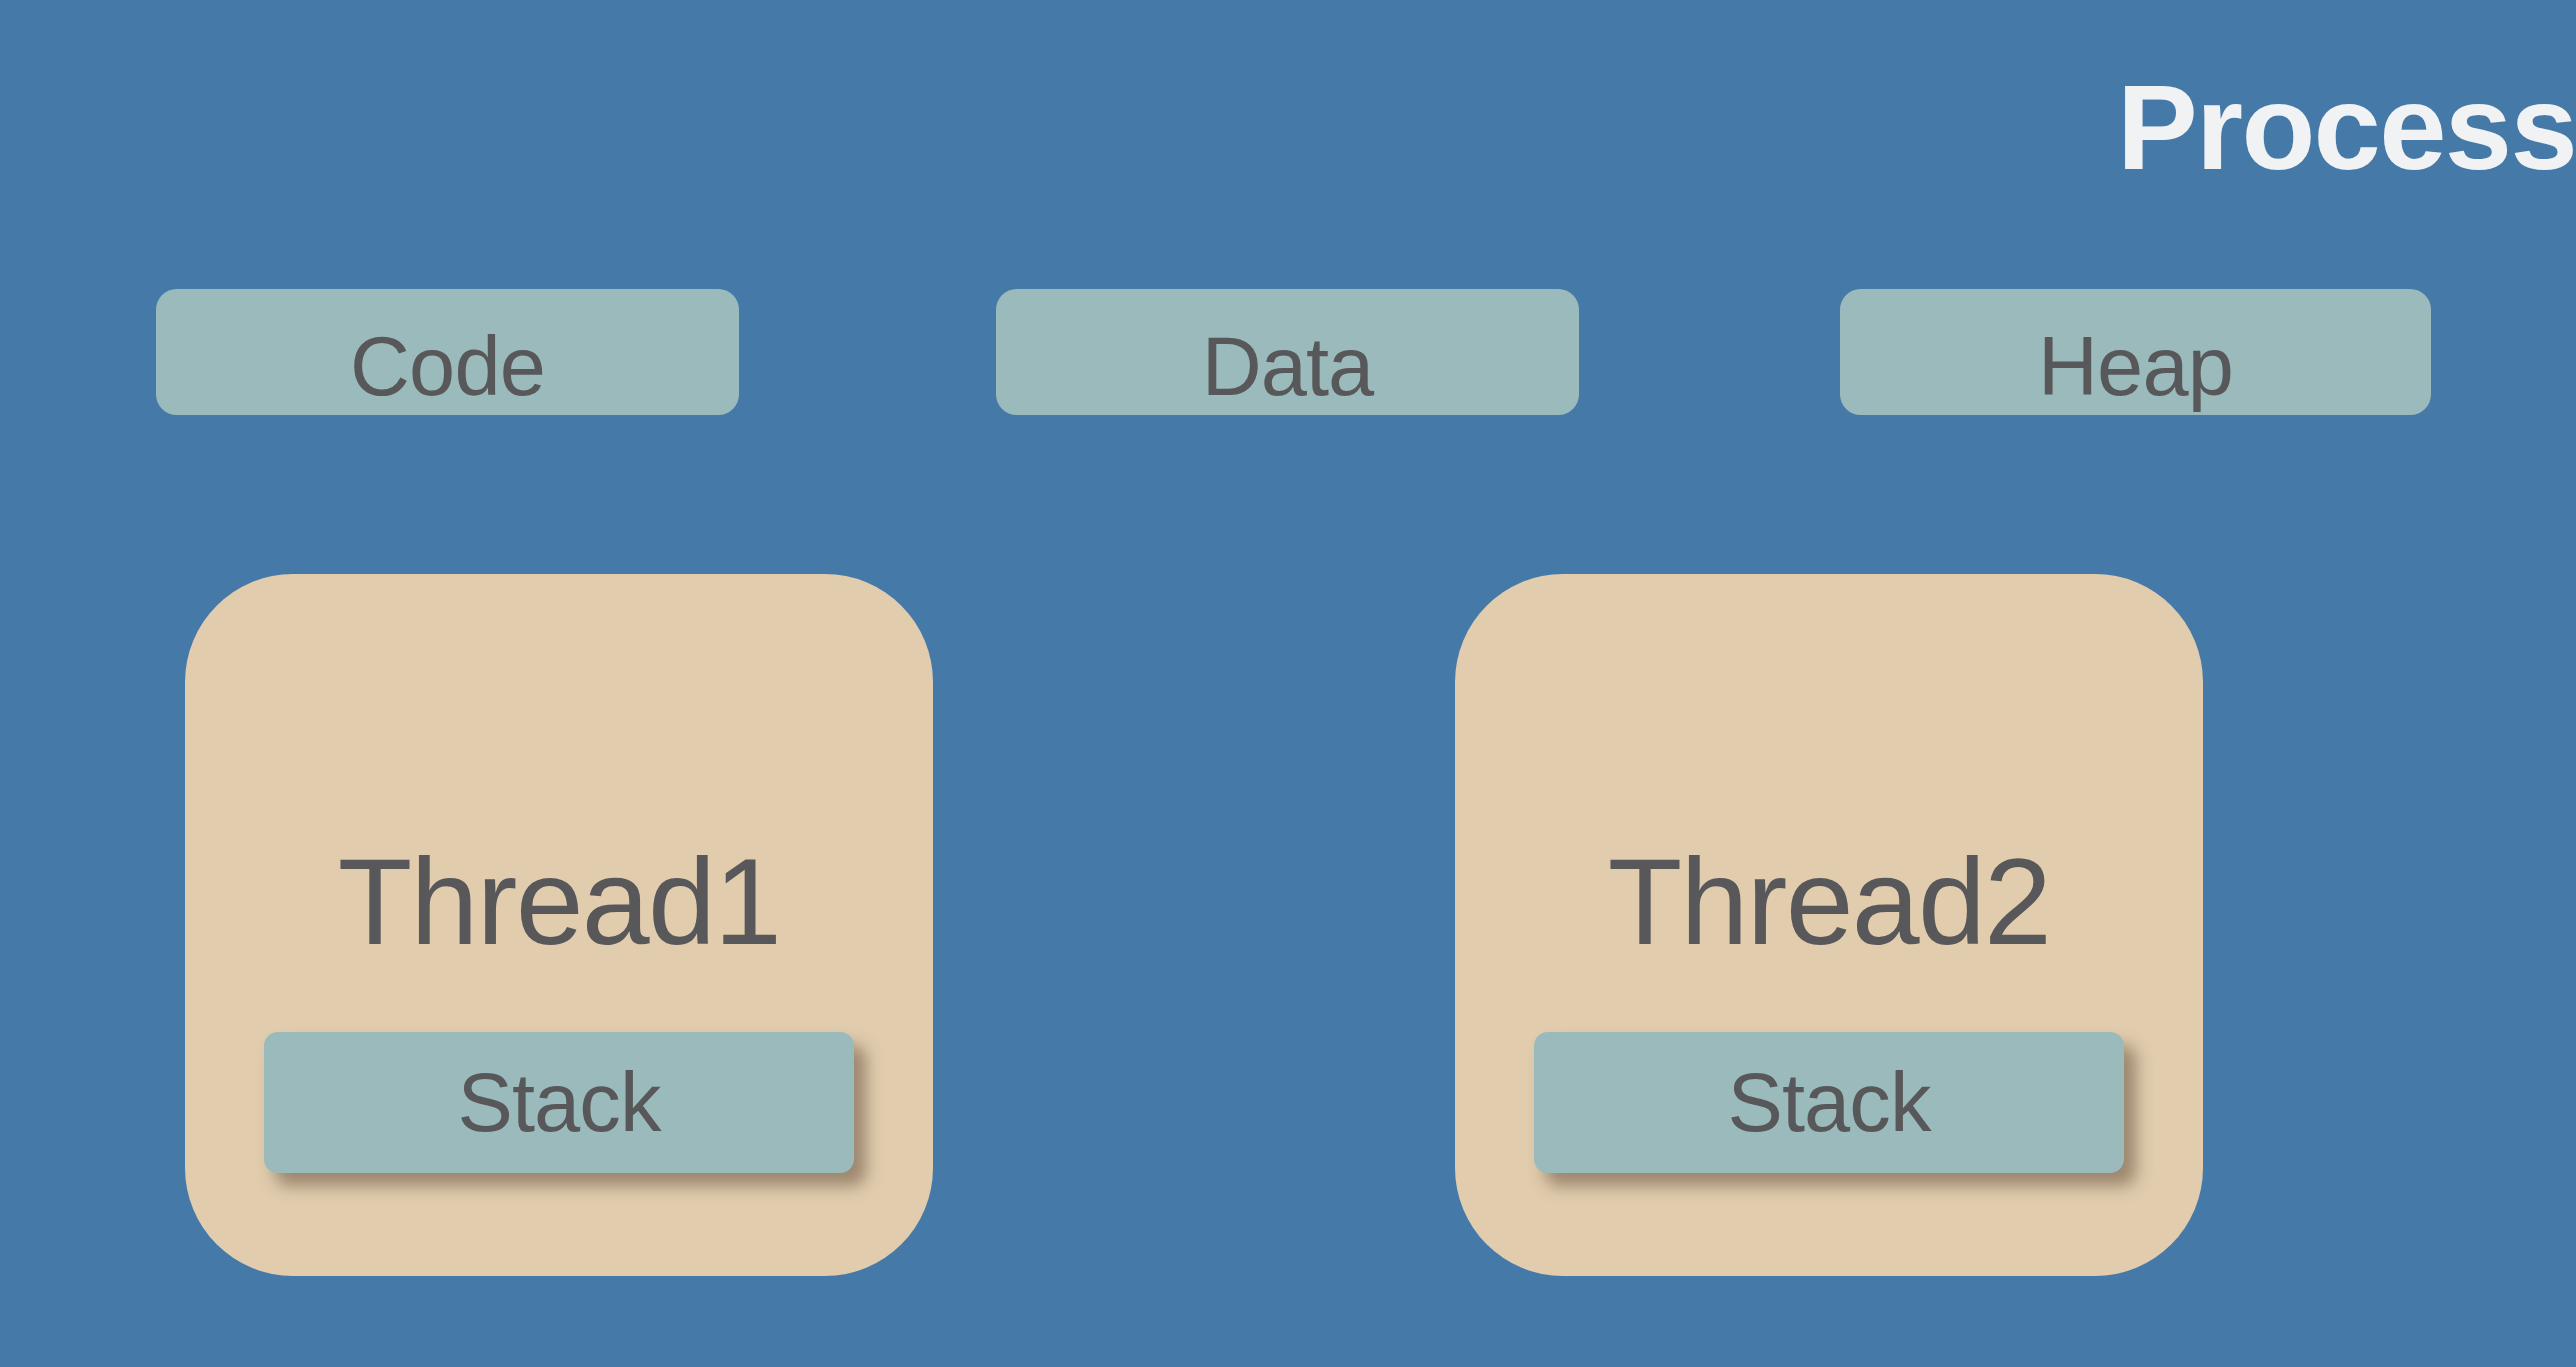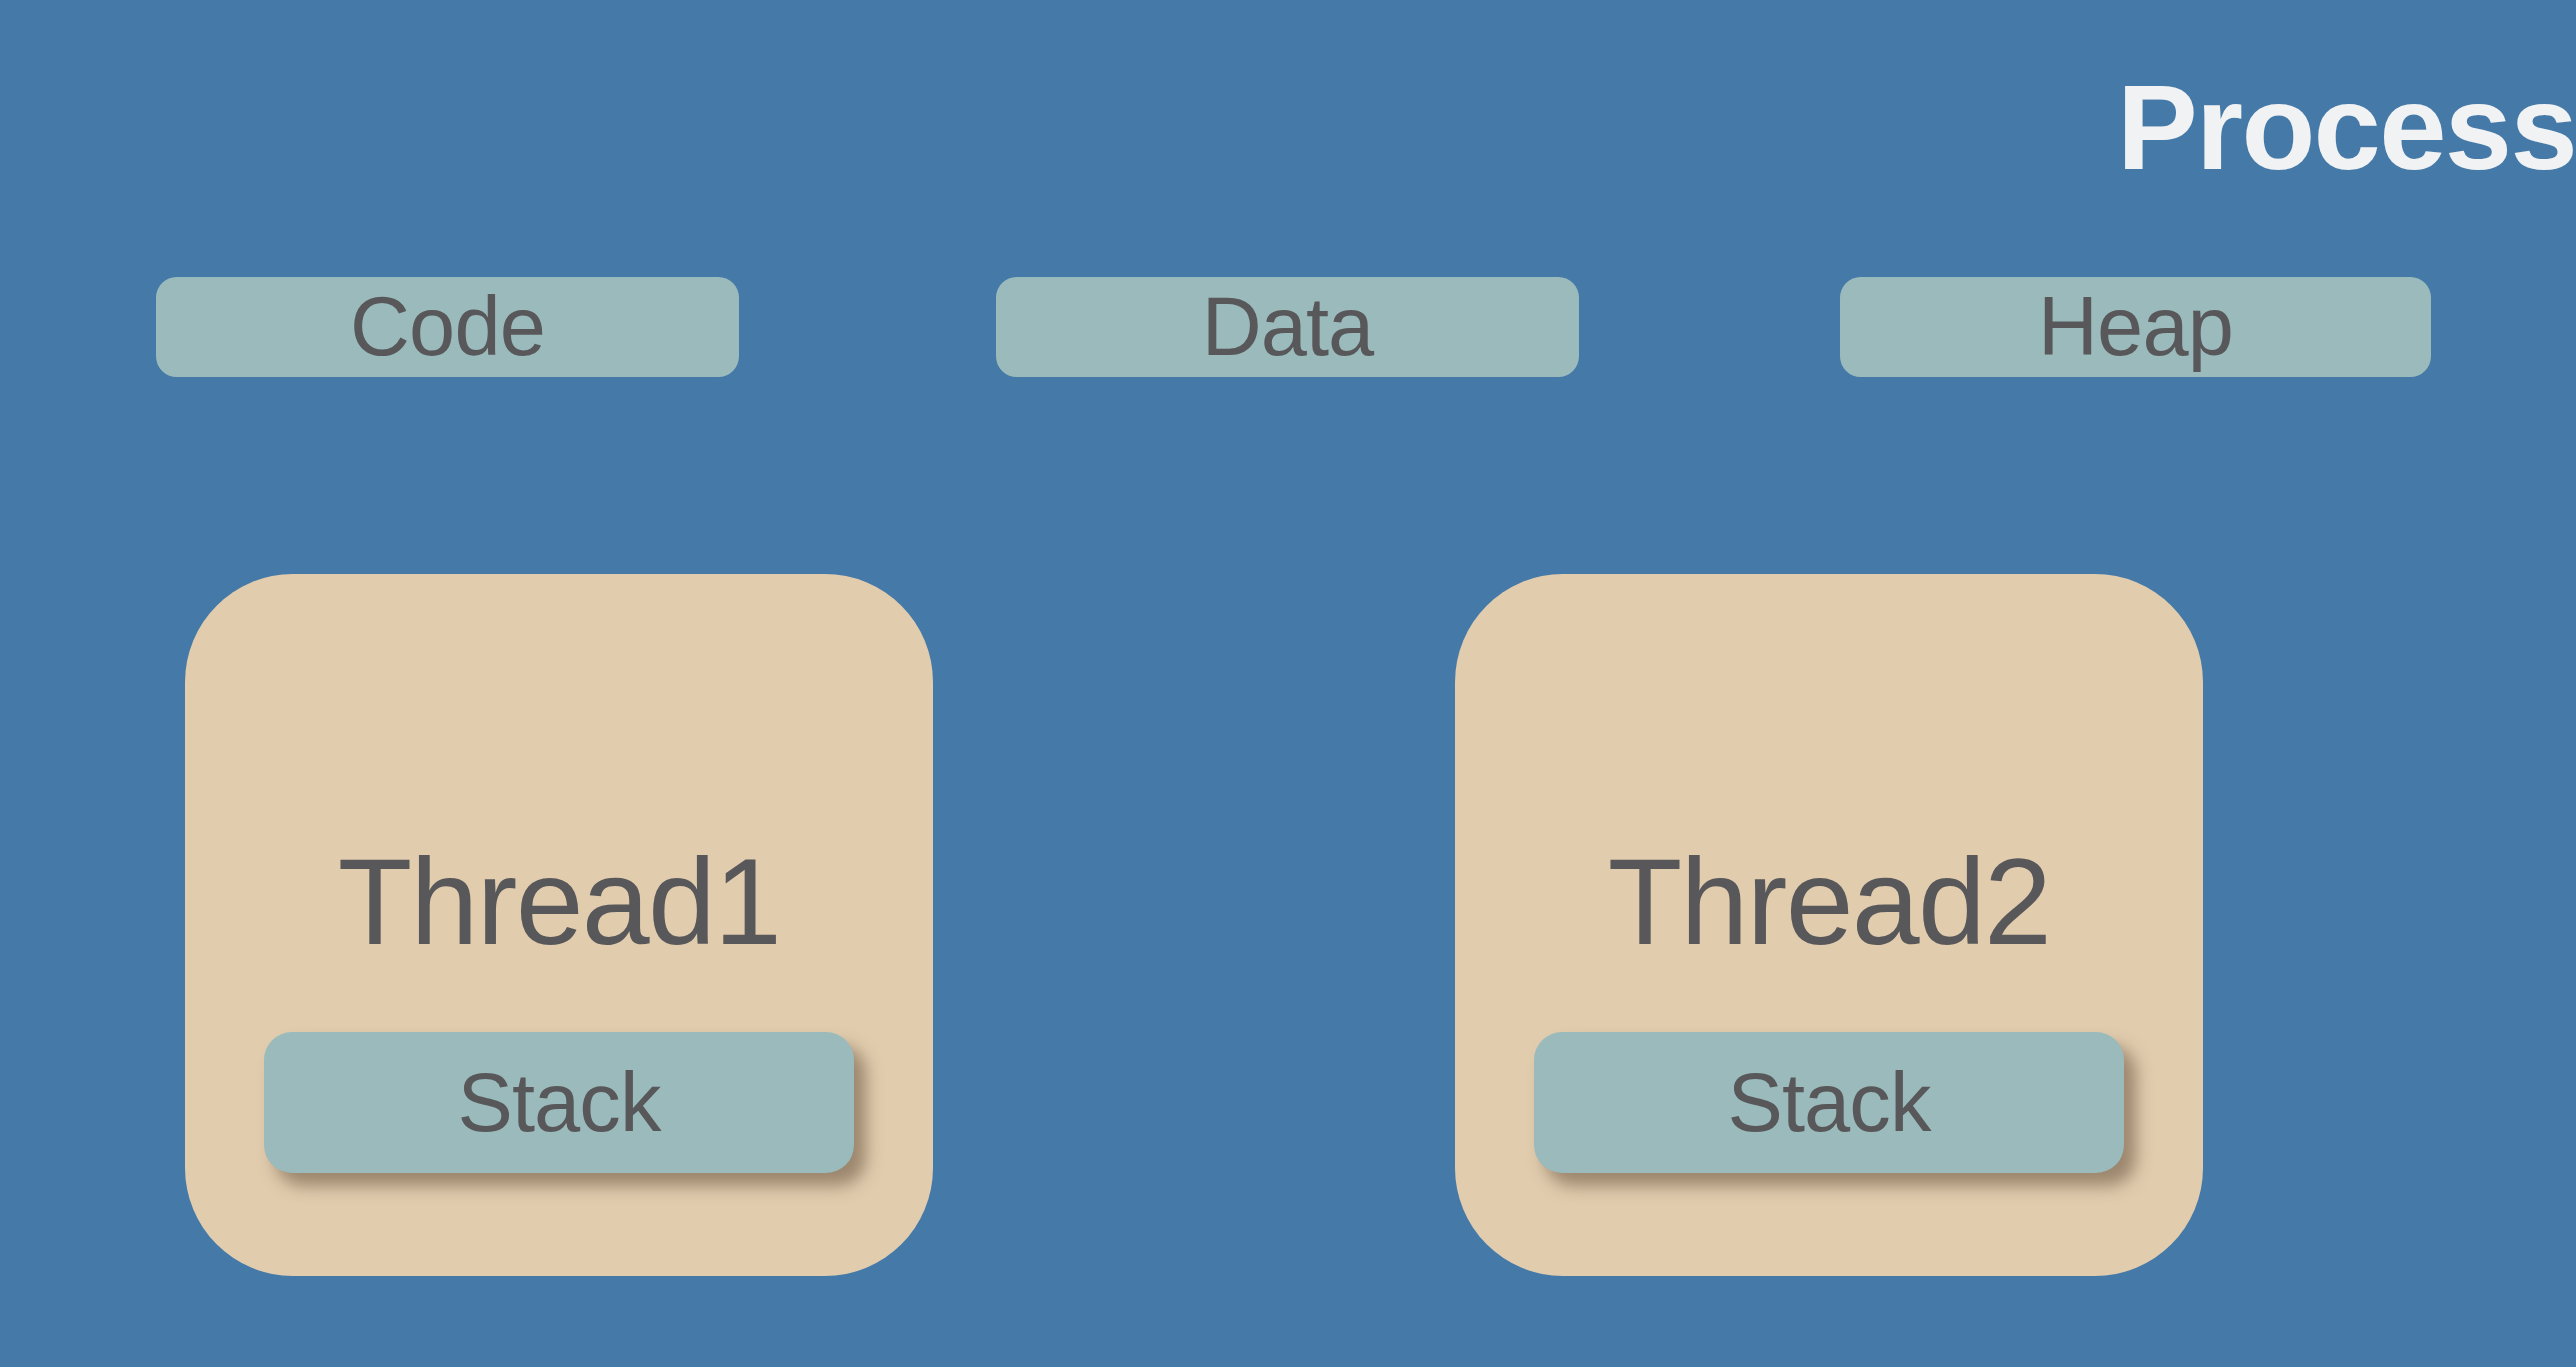--- a/index.html
+++ b/index.html
@@ -28,26 +28,26 @@
     top: 67px;
     text-align: right;
     font-size: 121px;
     line-height: 1;
     font-weight: 700;
     color: var(--title-text);
     letter-spacing: -1.7px;
   }
   .segment {
     position: absolute;
-    top: 277px;
-    height: 100px;
+    top: 289px;
+    height: 126px;
     border-radius: 20.7px;
     background: var(--segment-fill);
     display: flex;
-    align-items: center;
+    align-items: flex-end;
     justify-content: center;
   }
   .segment .seg-label {
     font-size: 83px;
     color: var(--label-text);
     letter-spacing: -0.9px;
   }
   .segment.code { left: 156px;  width: 583px; }
   .segment.data { left: 996px; width: 583px; }
   .segment.heap { left: 1840px; width: 591px; }
@@ -72,21 +72,21 @@
     color: var(--label-text);
     letter-spacing: -1.7px;
   }
   .stack {
     position: absolute;
     top: 458px;
     left: 50%;
     transform: translateX(-50%);
     width: 590px;
     height: 141px;
-    border-radius: 28px;
+    border-radius: 14px;
     background: var(--segment-fill);
     display: flex;
     align-items: center;
     justify-content: center;
     box-shadow: 11.2px 13px 15.5px rgba(88, 68, 48, 0.5);
   }
   .stack .stack-label {
     font-size: 83px;
     color: var(--label-text);
     letter-spacing: -0.9px;

